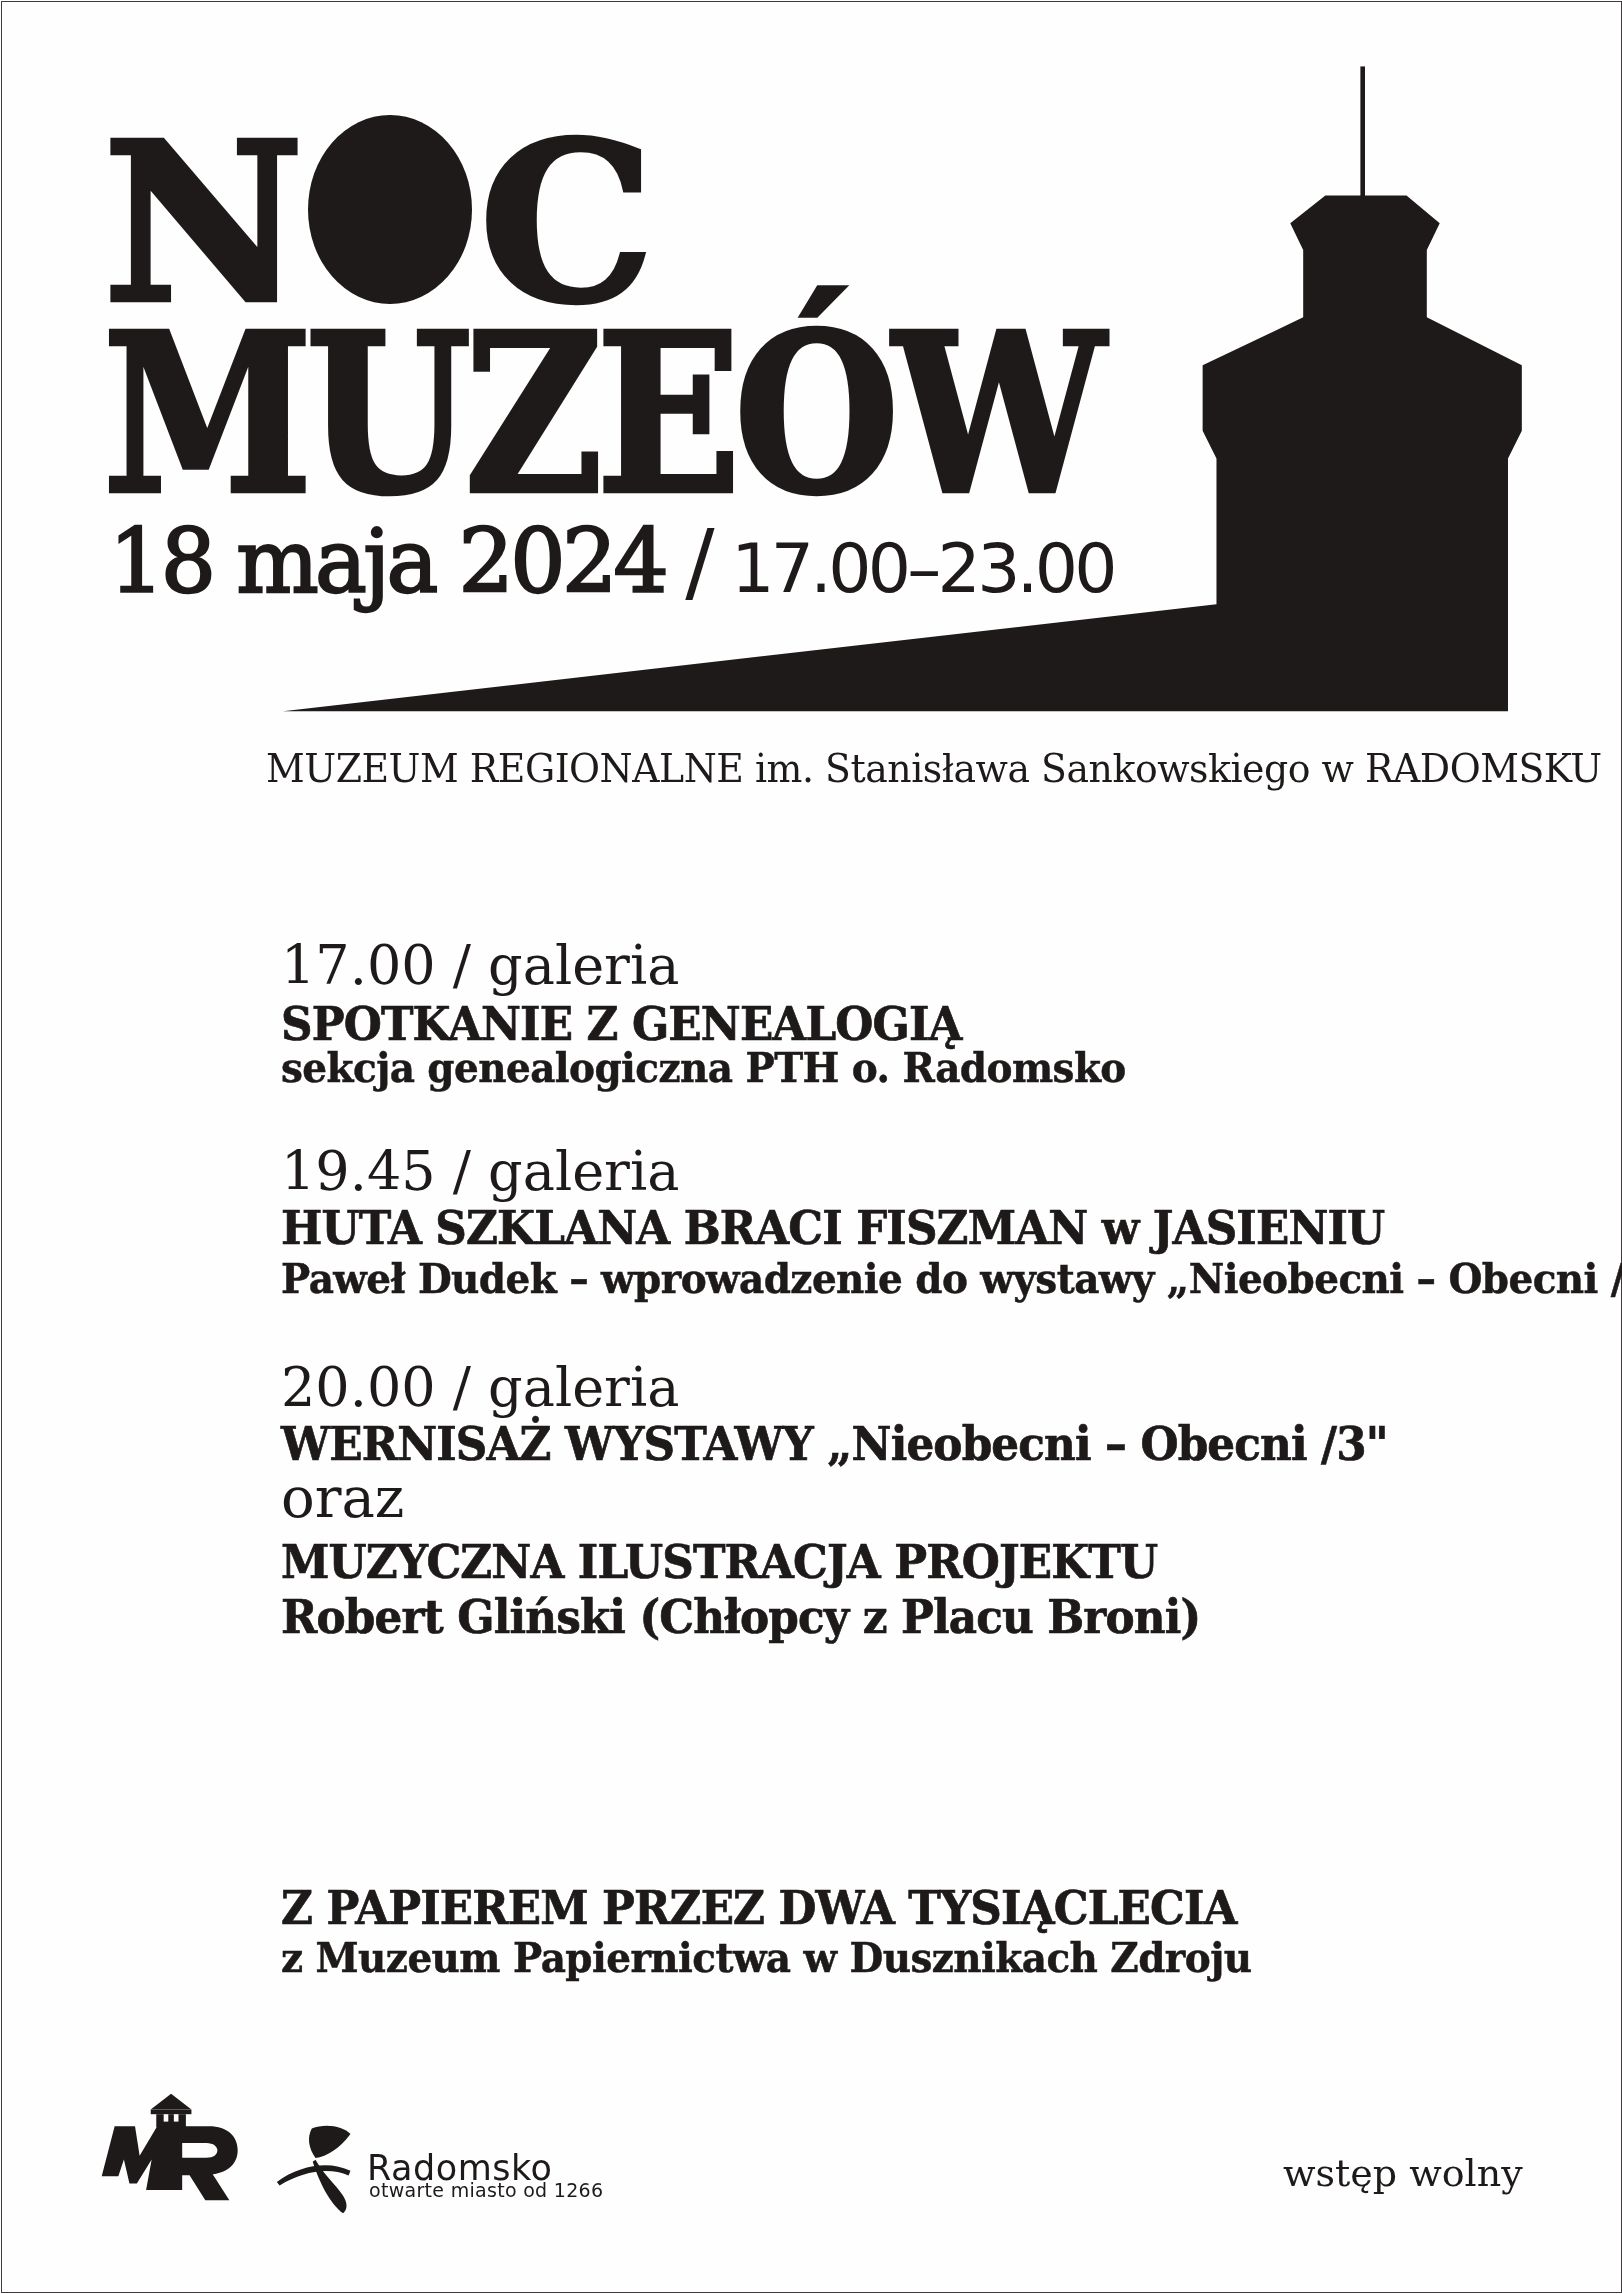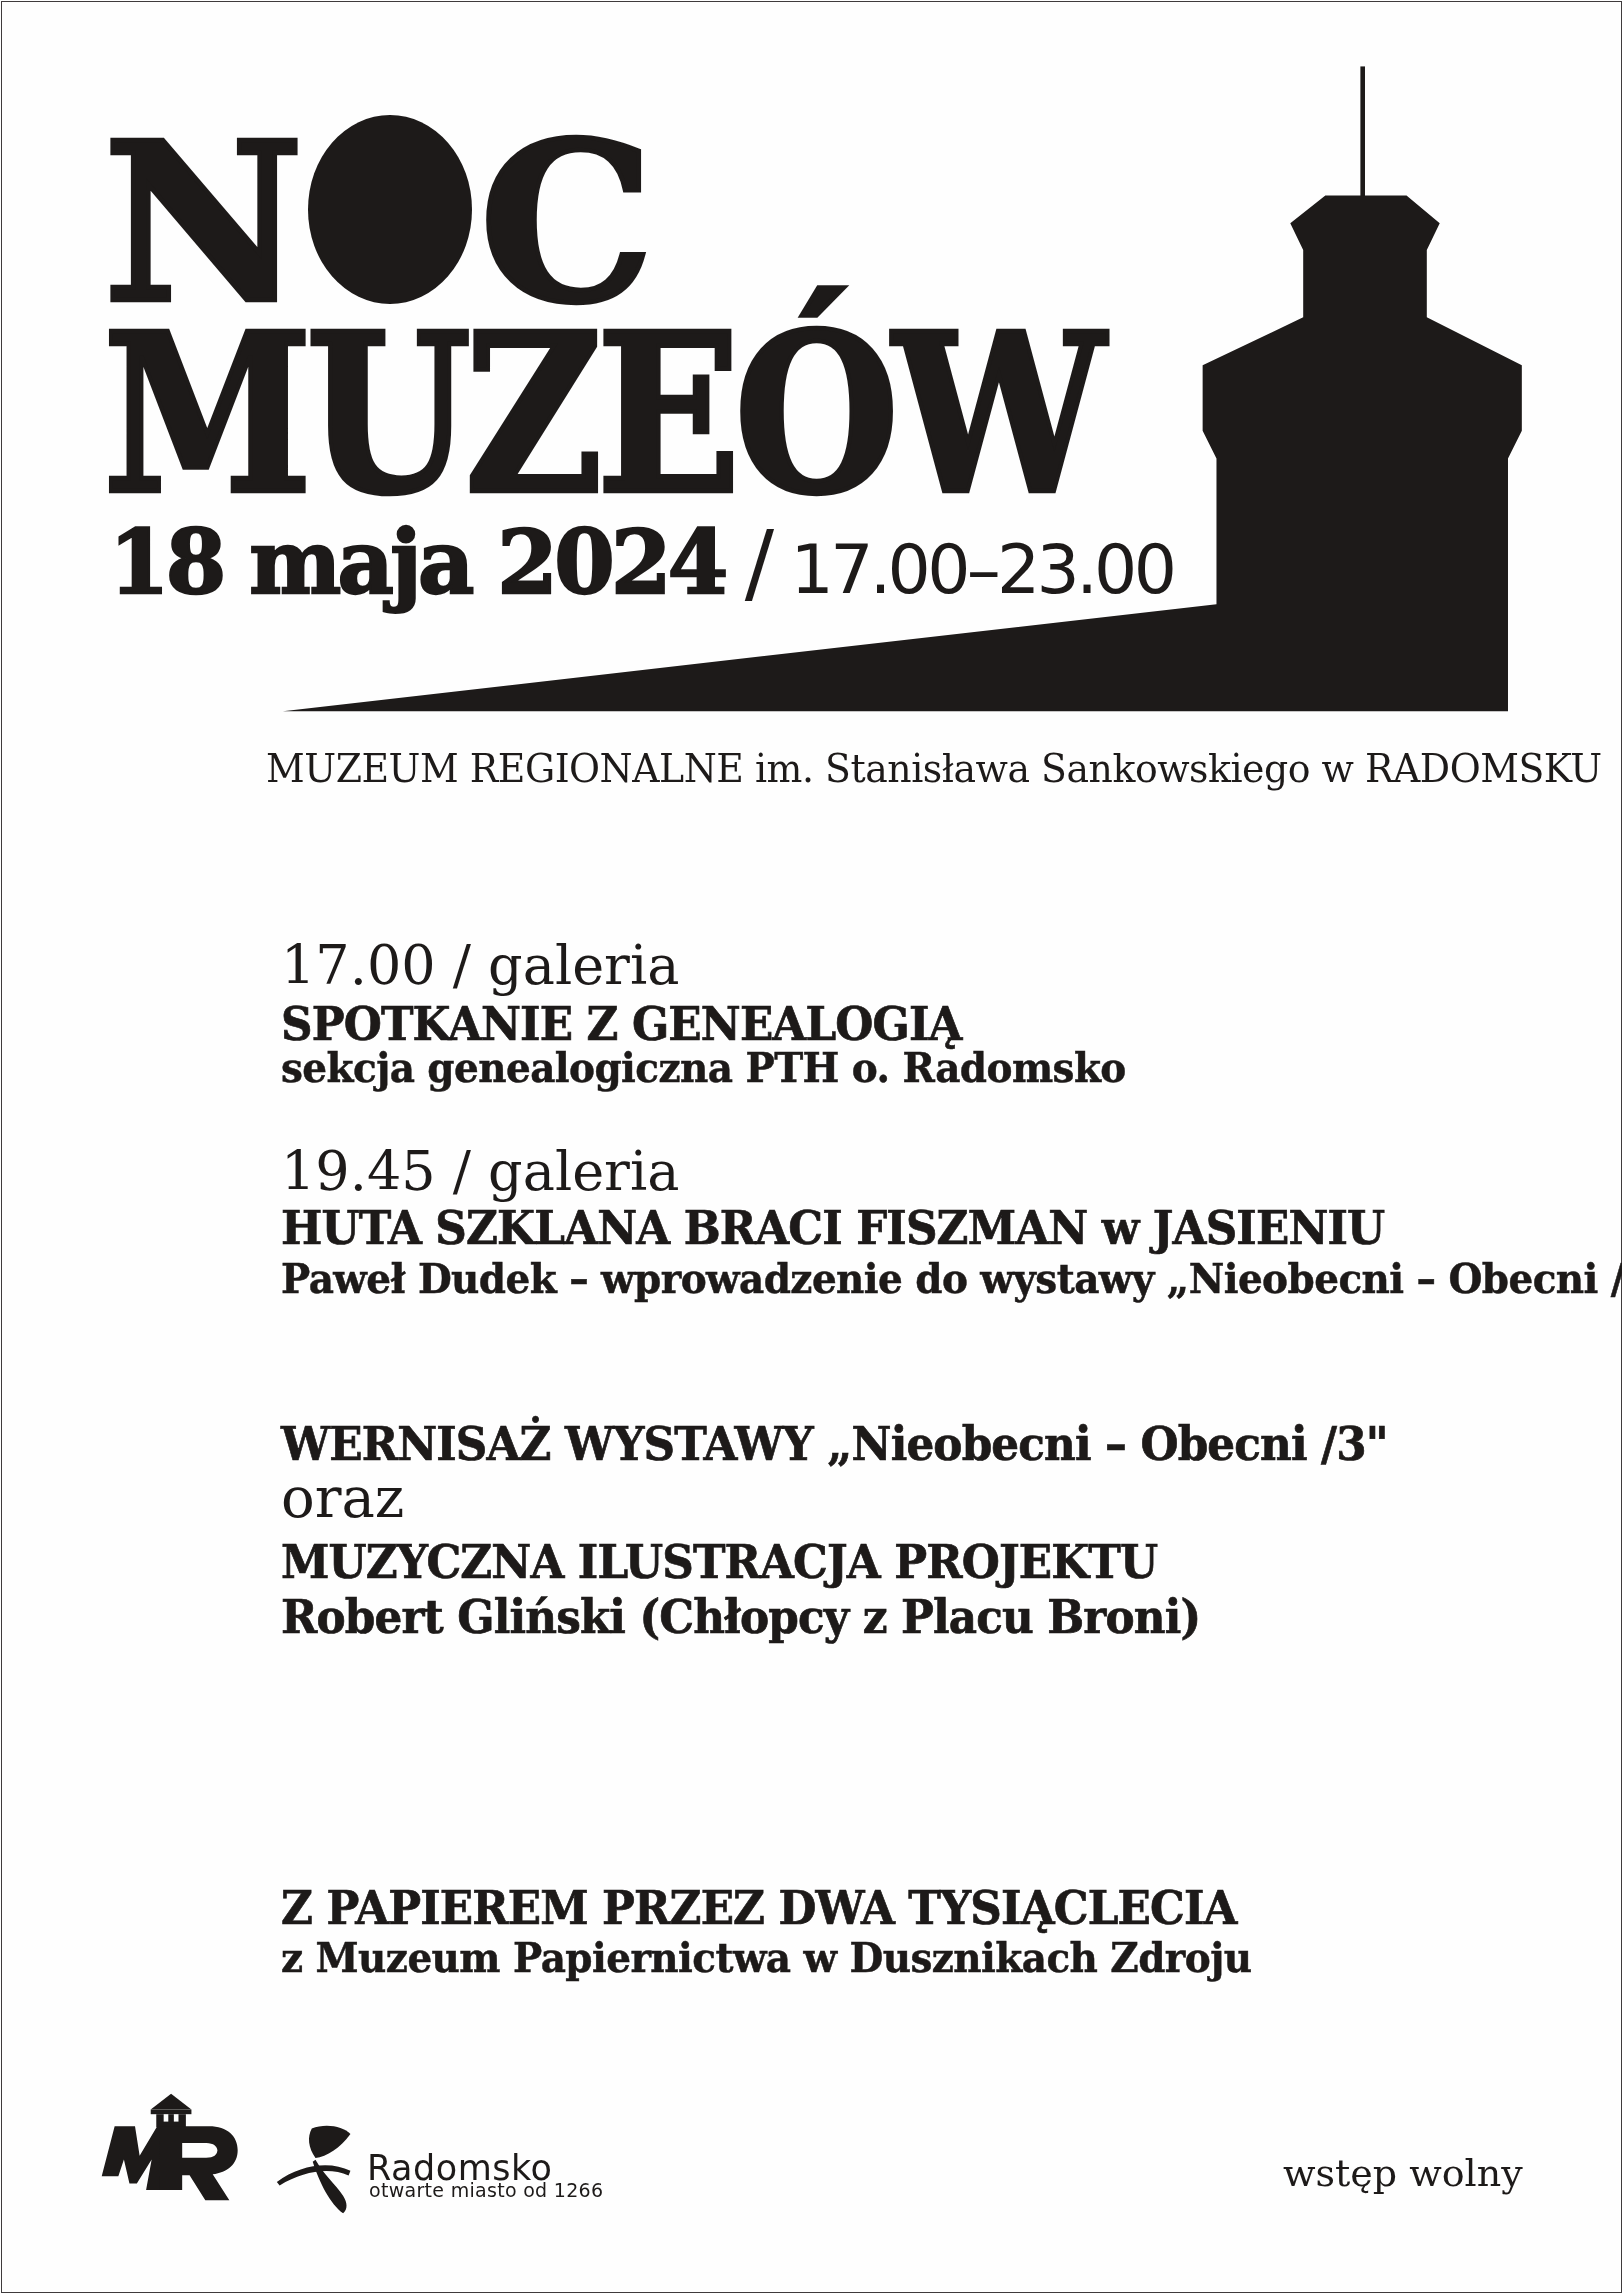--- a/index.html
+++ b/index.html
@@ -30,21 +30,21 @@
     width:164px;height:189px;background:var(--ink);
     border-radius:50%;margin:1.8px 7.4px 0 9.2px;flex:0 0 auto;
   }
   .hWord{
     font-size:220px;font-weight:700;line-height:1;
     -webkit-text-stroke:4.6px var(--ink);
     letter-spacing:-7.4px;
     transform:scaleX(0.86);transform-origin:0 0;
   }
   .dateLine{font-size:87px;line-height:1;}
-  .dateDay{font-weight:700;-webkit-text-stroke:2.3px var(--ink);letter-spacing:-3.7px;margin-top:24px;}
+  .dateDay{font-weight:400;-webkit-text-stroke:2.3px var(--ink);letter-spacing:-3.7px;margin-top:24px;}
   .dateSlash{font-family:"DejaVu Sans","Liberation Sans",sans-serif;font-weight:400;margin:0 16.6px 0 20px;}
   .dateHours{font-family:"DejaVu Sans","Liberation Sans",sans-serif;font-weight:400;font-size:68px;letter-spacing:-3.7px;}
 
   .venue{font-size:39px;letter-spacing:-0.5px;transform:scaleX(0.97);transform-origin:0 0;}
 
   
   .slot{font-size:54px;}
   .t50{font-size:46px;font-weight:700;letter-spacing:-0.9px;-webkit-text-stroke:0.7px var(--ink);}
   .s44{font-size:41px;font-weight:700;letter-spacing:-0.6px;-webkit-text-stroke:0.5px var(--ink);}
   .cond{transform:scaleX(0.95);transform-origin:0 0;}
@@ -103,20 +103,21 @@
   <div class="abs venue" style="left:266px;top:749px;">MUZEUM REGIONALNE im. Stanisława Sankowskiego w RADOMSKU</div>
 
   <div class="abs slot" style="left:281px;top:938px;">17.00 / galeria</div>
   <div class="abs t50 cond" style="left:281px;top:1000px;">SPOTKANIE Z GENEALOGIĄ</div>
   <div class="abs s44 cond" style="left:281px;top:1047px;">sekcja genealogiczna PTH o. Radomsko</div>
 
   <div class="abs slot" style="left:281px;top:1144px;">19.45 / galeria</div>
   <div class="abs t50 cond" style="left:281px;top:1204px;">HUTA SZKLANA BRACI FISZMAN w JASIENIU</div>
   <div class="abs s44 cond" style="left:281px;top:1258px;">Paweł Dudek – wprowadzenie do wystawy „Nieobecni – Obecni /3"</div>
 
+  <div class="abs slot" style="left:281px;top:1360px;">20.00 / galeria</div>
   <div class="abs t50 cond" style="left:281px;top:1420px;">WERNISAŻ WYSTAWY „Nieobecni – Obecni /3"</div>
   <div class="abs plain50" style="left:281px;top:1469px;">oraz</div>
   <div class="abs t50 cond" style="left:281px;top:1538px;">MUZYCZNA ILUSTRACJA PROJEKTU</div>
   <div class="abs t50 cond" style="left:281px;top:1593px;">Robert Gliński (Chłopcy z Placu Broni)</div>
 
   <div class="abs t50 cond" style="left:281px;top:1884px;">Z PAPIEREM PRZEZ DWA TYSIĄCLECIA</div>
   <div class="abs s44 cond" style="left:281px;top:1937px;">z Muzeum Papiernictwa w Dusznikach Zdroju</div>
 
   <svg class="abs" style="left:98px;top:2091px;" width="148" height="113" viewBox="0 0 160 122" aria-hidden="true">
     <g fill="var(--ink)">

